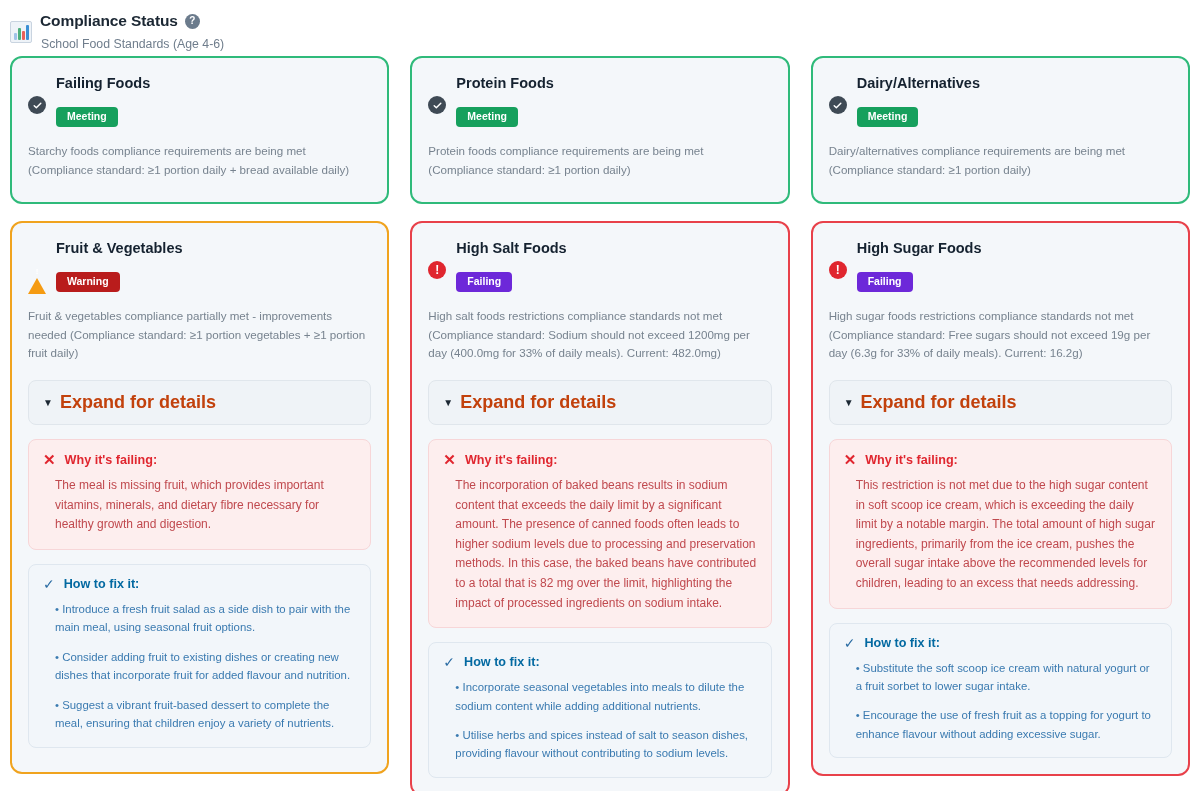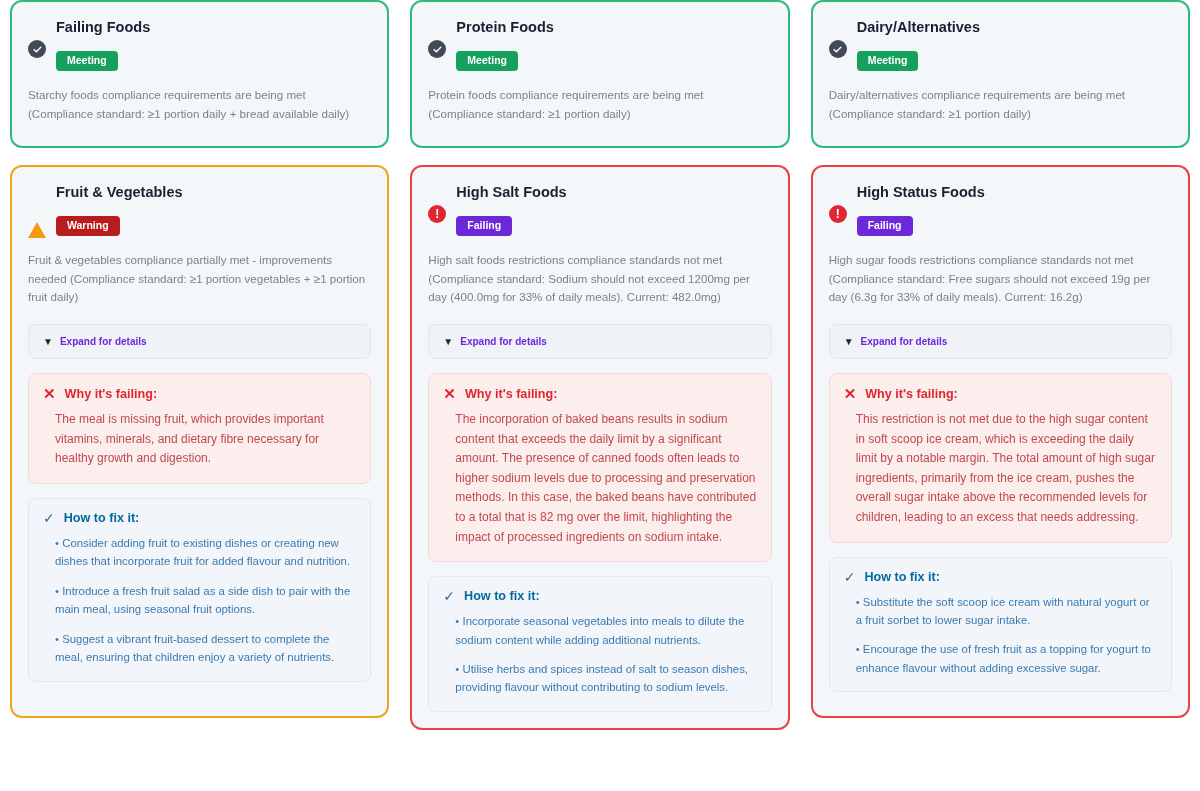--- a/index.html
+++ b/index.html
@@ -183,23 +183,23 @@
     border: 1px solid #e0e6ec;
     border-radius: 8px;
     padding: 11px 14px;
     display: flex;
     align-items: center;
     gap: 7px;
     cursor: pointer;
   }
   .expander .caret { font-size: 10px; color: #1b2733; line-height: 1; }
   .expander .exp-label {
-    font-size: 10px;
-    font-weight: bold;
-    color: #6d28d9;
+    font-size: 18px;
+    font-weight: bold;
+    color: #c2410c;
   }
 
   
   .panel {
     margin-top: 14px;
     border-radius: 8px;
     padding: 12px 14px 14px 14px;
   }
   .panel.why {
     background: #fdeeee;
@@ -245,20 +245,35 @@
     line-height: 1.62;
     margin-bottom: 11px;
   }
   .panel.fix .bullet:last-child { margin-bottom: 0; }
 </style>
 </head>
 <body>
 
 <div class="page">
 
+  <div class="header">
+    <div class="header-icon">
+      <i class="b1"></i>
+        <i class="b2"></i>
+        <i class="b3"></i>
+        <i class="b4"></i>
+    </div>
+    <div class="header-text">
+      <div class="header-title-row">
+        <span class="header-title">Compliance Status</span>
+        <span class="help-badge">?</span>
+      </div>
+      <div class="header-sub">School Food Standards (Age 4-6)</div>
+    </div>
+  </div>
 
   <div class="grid" id="grid">
       <div class="card ok">
         <div class="card-head">
           <span class="status-icon ic-check">
             <svg viewBox="0 0 16 16">
               <path d="M3.2 8.4 L6.3 11.4 L12.8 4.8" fill="none" stroke="#ffffff" stroke-width="2.1" stroke-linecap="round" stroke-linejoin="round"></path>
             </svg>
           </span>
           <div class="card-title">Failing Foods</div>
@@ -307,22 +322,22 @@
             <span class="panel-head-title">Why it's failing:</span>
           </div>
           <div class="panel-body">The meal is missing fruit, which provides important vitamins, minerals, and dietary fibre necessary for healthy growth and digestion.</div>
         </div>
         <div class="panel fix">
           <div class="panel-head">
             <span class="tick-mark">✓</span>
             <span class="panel-head-title">How to fix it:</span>
           </div>
           <div class="panel-body">
+            <div class="bullet">• Introduce a fresh fruit salad as a side dish to pair with the main meal, using seasonal fruit options.</div>
             <div class="bullet">• Consider adding fruit to existing dishes or creating new dishes that incorporate fruit for added flavour and nutrition.</div>
-            <div class="bullet">• Introduce a fresh fruit salad as a side dish to pair with the main meal, using seasonal fruit options.</div>
             <div class="bullet">• Suggest a vibrant fruit-based dessert to complete the meal, ensuring that children enjoy a variety of nutrients.</div>
           </div>
         </div>
       </div>
       <div class="card fail row2">
         <div class="card-head">
           <span class="status-icon ic-error">!</span>
           <div class="card-title">High Salt Foods</div>
           <div class="badge-wrap"><span class="badge fail">Failing</span></div>
         </div>
@@ -345,21 +360,21 @@
           </div>
           <div class="panel-body">
             <div class="bullet">• Incorporate seasonal vegetables into meals to dilute the sodium content while adding additional nutrients.</div>
             <div class="bullet">• Utilise herbs and spices instead of salt to season dishes, providing flavour without contributing to sodium levels.</div>
           </div>
         </div>
       </div>
       <div class="card fail row2">
         <div class="card-head">
           <span class="status-icon ic-error">!</span>
-          <div class="card-title">High Status Foods</div>
+          <div class="card-title">High Sugar Foods</div>
           <div class="badge-wrap"><span class="badge fail">Failing</span></div>
         </div>
         <div class="card-desc">High sugar foods restrictions compliance standards not met (Compliance standard: Free sugars should not exceed 19g per day (6.3g for 33% of daily meals). Current: 16.2g)</div>
         <div class="expander">
           <span class="caret">▼</span>
           <span class="exp-label">Expand for details</span>
         </div>
         <div class="panel why">
           <div class="panel-head">
             <span class="x-mark">✕</span>

